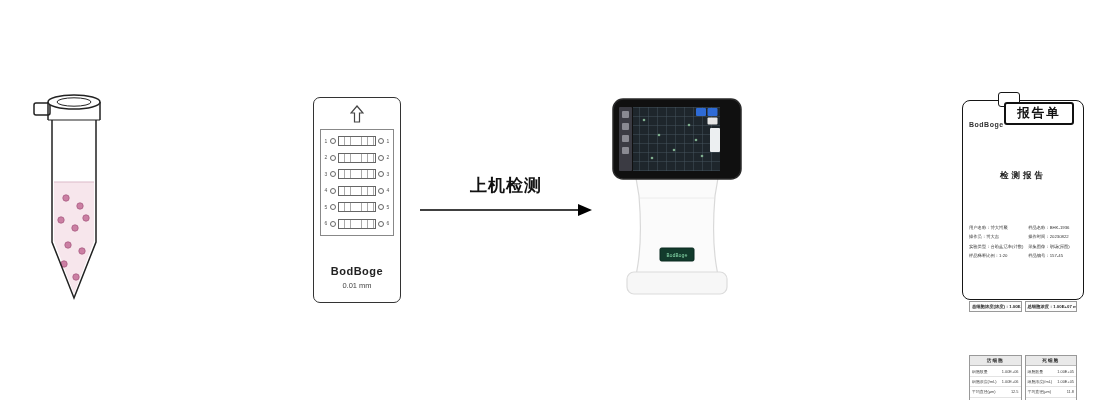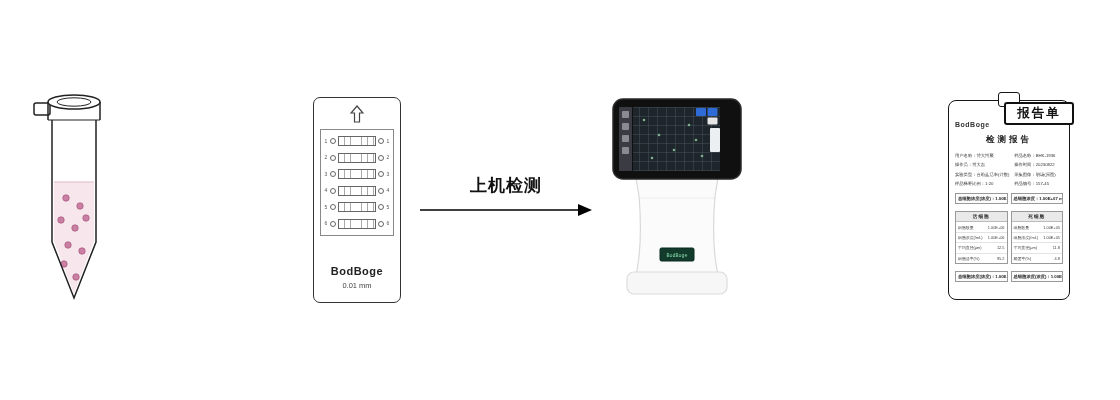--- a/index.html
+++ b/index.html
@@ -31,23 +31,23 @@
   .chbar {
     flex:1; height:10px; border:1px solid #666; box-sizing:border-box;
     background: repeating-linear-gradient(90deg, transparent 0 5px, #aaa 5px 5.8px);
   }
   .slide-brand { margin-top:auto; font-weight:bold; font-size:11px; letter-spacing:0.5px; color:#222; }
   .slide-depth { font-size:7.5px; color:#444; margin-top:4px; }
 
   
   .report { left:946px; top:90px; width:136px; height:216px; }
   .sheet {
-    position:absolute; left:2px; top:10px; width:122px; height:200px; box-sizing:border-box;
+    position:absolute; left:16px; top:10px; width:122px; height:200px; box-sizing:border-box;
     background:#fff; border:1.6px solid #161616; border-radius:8px;
-    padding:6px 6px; display:flex; flex-direction:column; z-index:1;
+    padding:6px 6px; display:flex; flex-direction:column; z-index:1;gap:36px;
   }
   .clip {
     position:absolute; left:52px; top:2px; width:20px; height:13px;
     border:1.5px solid #161616; border-radius:3px; background:#fff; z-index:3;
   }
   .tab {
     position:absolute; left:58px; top:4px; width:70px; height:23px; box-sizing:border-box;
     background:#fff; border:2px solid #111; border-radius:3px; z-index:4;
     display:flex; align-items:center; justify-content:center;
     font-size:12.5px; font-weight:bold; letter-spacing:2px; color:#111;margin-top:8px;

